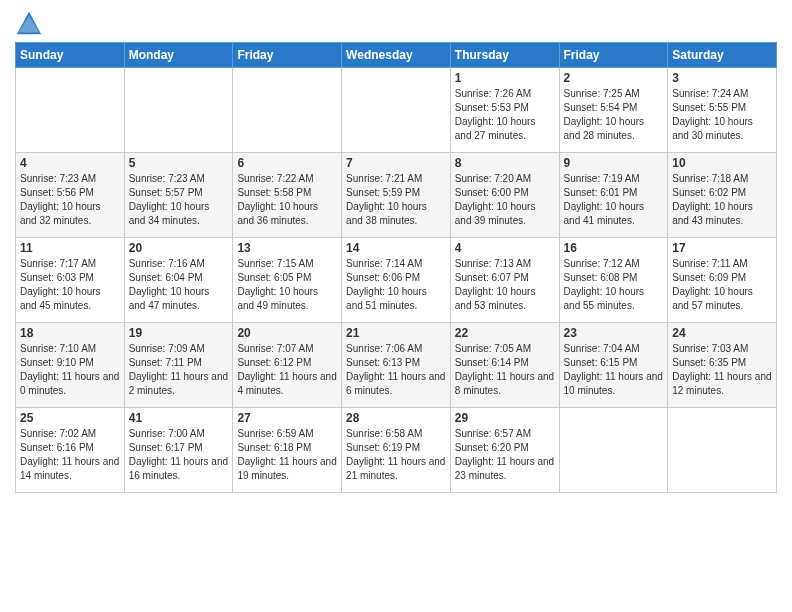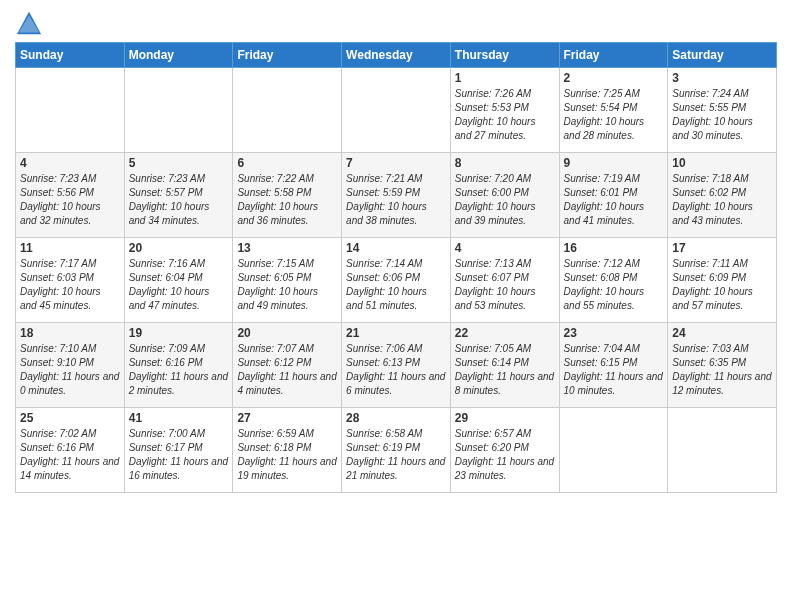--- a/index.html
+++ b/index.html
@@ -83,21 +83,20 @@
     .day-number {
       font-size: 12px;
       font-weight: bold;
       color: #333;
       display: block;
       margin-bottom: 2px;
     }
     .cell-content {
       font-size: 10px;
       line-height: 1.4;
-      font-style: italic;
     }
   </style>
 </head>
 <body>
 
 <div class="page">
   <div class="header-top">
     <div class="logo">
       <svg class="logo-icon" viewBox="0 0 30 30">
         <polygon points="15,2 28,26 2,26" fill="#2979c8"></polygon>
@@ -242,21 +241,21 @@
         <tr>
           <td>
             <span class="day-number">18</span>
             <div class="cell-content">Sunrise: 7:10 AM
 Sunset: 9:10 PM
 Daylight: 11 hours and 0 minutes.</div>
           </td>
           <td>
             <span class="day-number">19</span>
             <div class="cell-content">Sunrise: 7:09 AM
-Sunset: 6:16 PM
+Sunset: 7:11 PM
 Daylight: 11 hours and 2 minutes.</div>
           </td>
           <td>
             <span class="day-number">20</span>
             <div class="cell-content">Sunrise: 7:07 AM
 Sunset: 6:12 PM
 Daylight: 11 hours and 4 minutes.</div>
           </td>
           <td>
             <span class="day-number">21</span>

